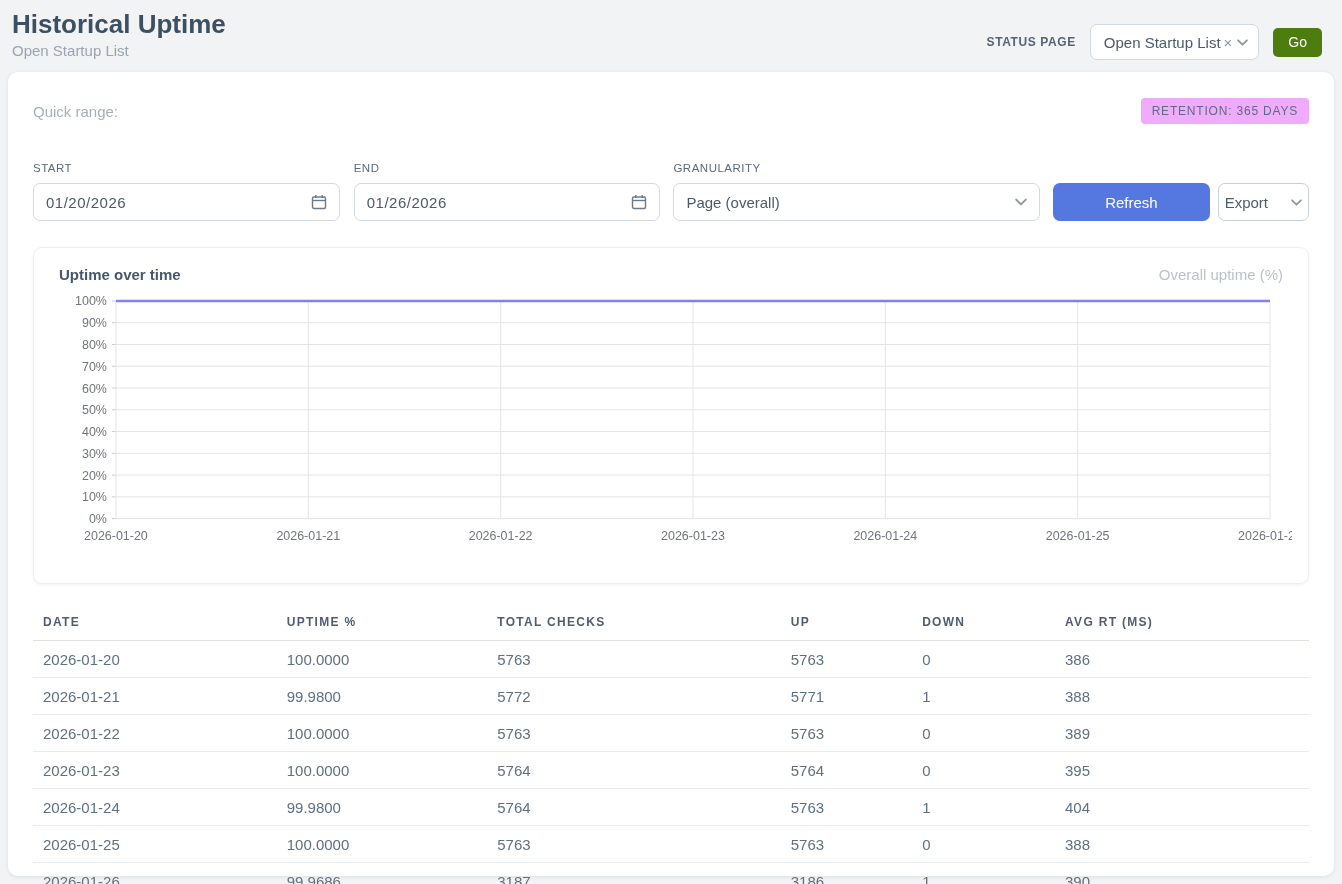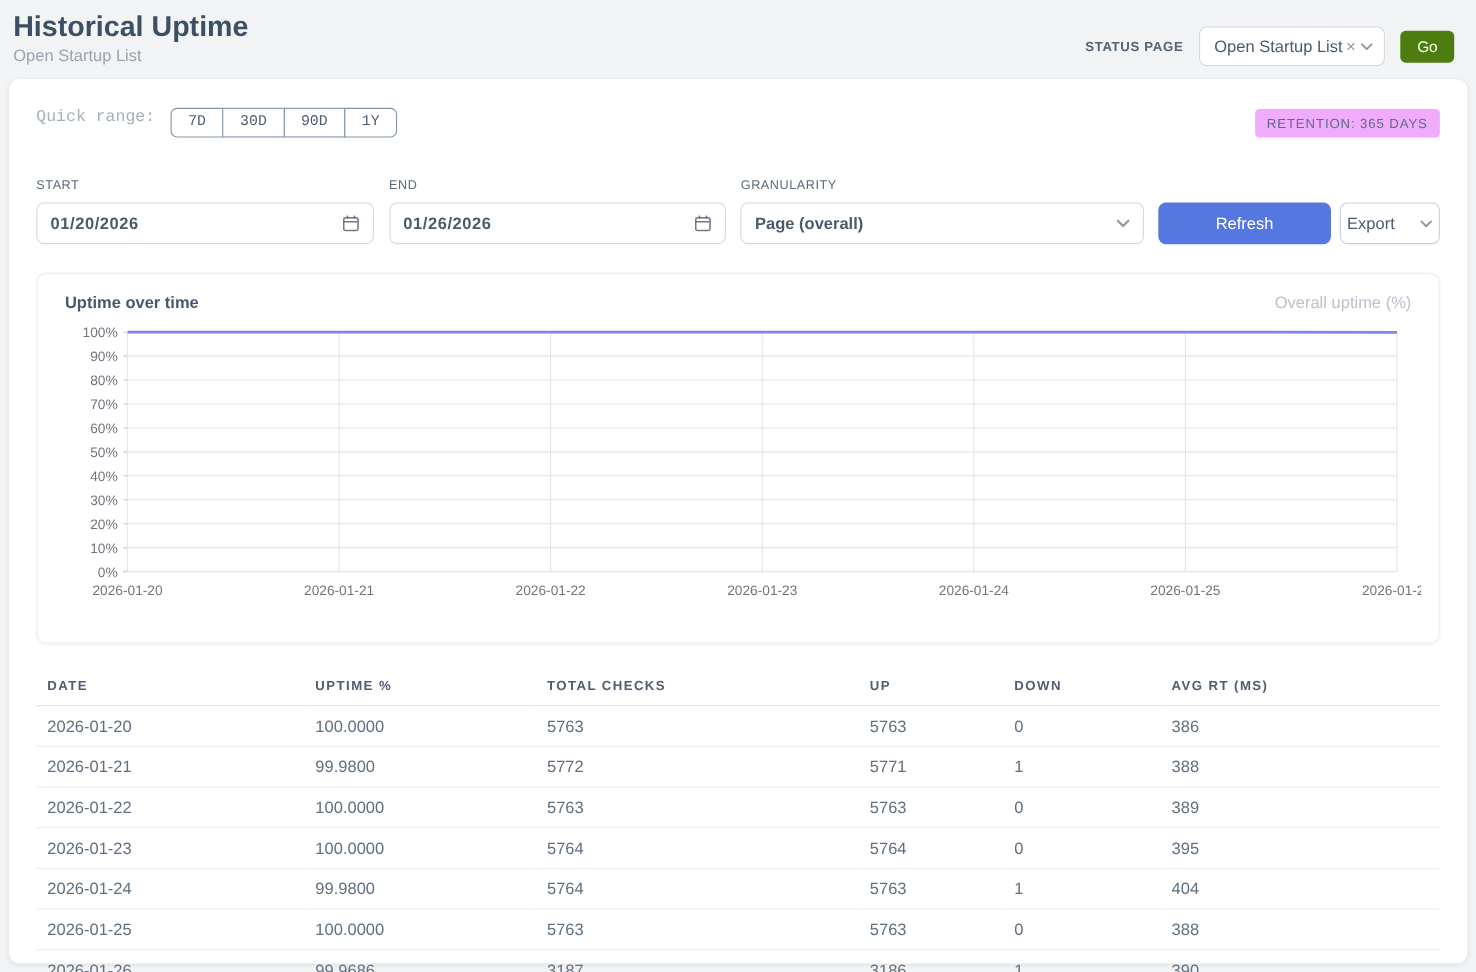--- a/index.html
+++ b/index.html
@@ -35,42 +35,42 @@
   }
   
   .main-card {
     margin:0 8px; height:804px;
     background:#fff; border-radius:10px;
     box-shadow:0 1px 4px rgba(30,40,60,.09);
     padding:26px 25px 24px;
   }
   
   .filters-top { display:flex; justify-content:space-between; align-items:center; }
-  .qr-wrap { display:flex; align-items:flex-start;font-family:Liberation Mono, monospace; }
+  .qr-wrap { display:flex; align-items:center; }
   .qr-label { font-size:15px; color:#a6b0bc; margin-right:14px; }
   .seg-group { display:flex; }
   .seg-btn {
     border:1px solid #8494a8; background:#fff; color:#4d5d70;
     font-size:13.5px; height:27px; padding:0 15px; margin-left:-1px;
     cursor:pointer; font-family:inherit;
   }
   .seg-btn:first-child { border-radius:6px 0 0 6px; margin-left:0; }
   .seg-btn:last-child { border-radius:0 6px 6px 0; }
   .retention-badge {
     background:#f0abfc; color:#5c6d82; font-size:12px; letter-spacing:.8px;
     padding:6px 11px; border-radius:4px;
   }
   
   .filters-main { display:flex; align-items:flex-end; margin-top:22px; }
   .fgroup { display:flex; flex-direction:column; }
   .flabel { font-size:11.5px; color:#5a6a7c; letter-spacing:.5px; margin-bottom:9px;margin-top:16px; }
   .control {
     height:38px; border:1px solid #d2d8df; border-radius:7px; background:#fff;
     display:flex; align-items:center; justify-content:space-between;
-    padding:0 12px; font-size:15px; color:#4a5a6c; cursor:pointer;font-weight:bold;
+    padding:0 12px; font-size:15px; color:#4a5a6c; cursor:pointer;
   }
   .date-val { letter-spacing:.5px; }
   .w-start { width:307px; }  .gap17 { width:17px; }
   .w-end { width:306px; }
   .w-gran { width:367px; }   .gap16 { width:16px; }
   .refresh-btn {
     width:191px; height:38px; background:#5577e0; color:#fff;
     border:none; border-radius:7px; font-size:15px; cursor:pointer; font-family:inherit;
   }
   .gap10 { width:10px; }
@@ -120,26 +120,20 @@
     </div>
     <button class="go-btn">Go</button>
   </div>
 </div>
 
 <div class="main-card">
 
   <div class="filters-top">
     <div class="qr-wrap">
       <span class="qr-label">Quick range:</span>
-      <div class="seg-group">
-          <button class="seg-btn">7D</button>
-          <button class="seg-btn">30D</button>
-          <button class="seg-btn">90D</button>
-          <button class="seg-btn">1Y</button>
-        </div>
     </div>
     <span class="retention-badge">RETENTION: 365 DAYS</span>
   </div>
 
   <div class="filters-main">
     <div class="fgroup">
       <span class="flabel">START</span>
       <div class="control w-start">
         <span class="date-val">01/20/2026</span>
         <svg class="cal-ic" width="16" height="16" viewBox="0 0 16 16">

